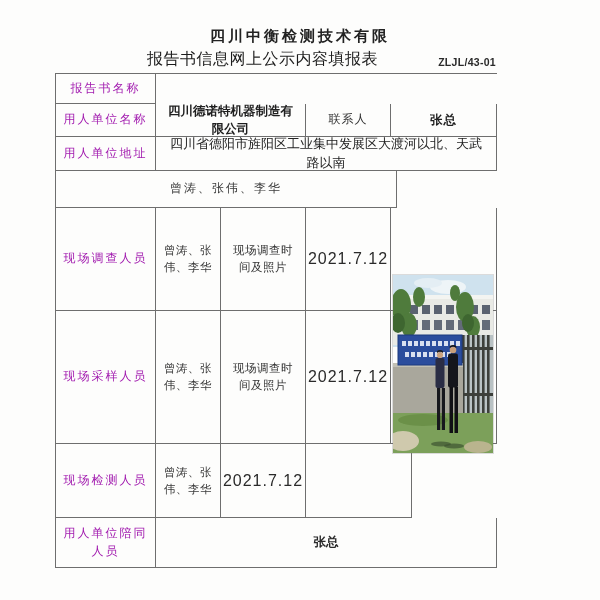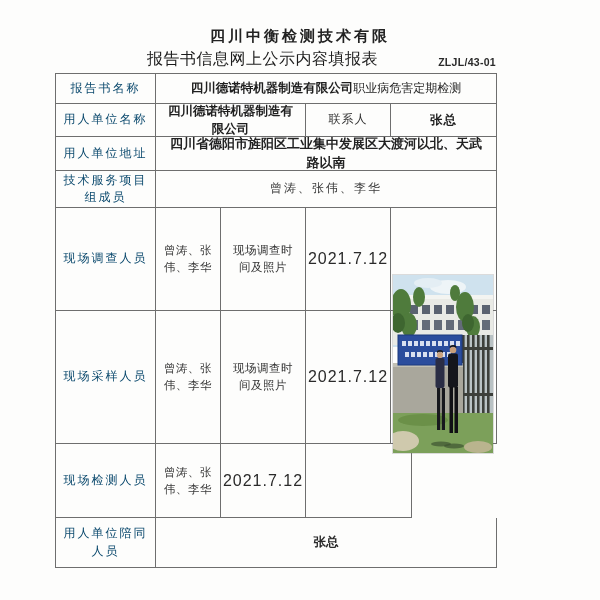--- a/index.html
+++ b/index.html
@@ -31,30 +31,30 @@
     border-top:1px solid #6e6e6e;border-left:1px solid #6e6e6e;
     background:#fdfdfc;
   }
   .trow{display:flex;width:441px;}
   .cell{
     box-sizing:border-box;
     border-right:1px solid #6e6e6e;border-bottom:1px solid #6e6e6e;
     display:flex;align-items:center;justify-content:center;
     text-align:center;line-height:1.45;
   }
-  .lab{width:100px;font-size:12px;letter-spacing:2px;color:#0c4a6e;padding:0 4px;}
+  .lab{width:100px;font-size:12px;letter-spacing:2px;color:#a21caf;padding:0 4px;}
   .val-merged{width:341px;}
   .h30{height:30px}.h33{height:33px}.h34{height:34px}.h37{height:37px}
   .h103{height:103px}.h133{height:133px}.h74{height:74px}.h50{height:50px}
   .report-val{font-size:12px;padding:0 6px;}
   .report-val .b{font-size:12.5px;font-weight:bold;}
   .company-cell{width:150px;font-size:12.5px;font-weight:bold;padding:0 6px;}
   .contact-cell{width:85px;font-size:12px;letter-spacing:1px;color:#333;}
   .contact-val{width:106px;font-size:12.5px;font-weight:bold;letter-spacing:1px;}
-  .addr-cell{width:341px;font-size:13px;font-weight:bold;padding:0 13px;color:#222;}
+  .addr-cell{width:341px;font-size:13px;font-weight:normal;padding:0 13px;color:#222;}
   .members-cell{width:341px;font-size:12px;letter-spacing:2px;color:#3a3a3a;}
   .staff-cell{width:65px;font-size:11.5px;letter-spacing:0.5px;color:#3a3a3a;padding:0 5px;}
   .time-cell{width:85px;font-size:11.5px;letter-spacing:0.5px;color:#333;padding:0 9px;}
   .date-cell{width:85px;font-size:16px;letter-spacing:1px;color:#2a2a2a;}
   .photo-cell{width:106px;}
   .escort-val{width:341px;font-size:12.5px;font-weight:bold;color:#2a2a2a;}
 
   
   .site-photo{
     position:absolute;left:393px;top:275px;width:100px;height:178px;
@@ -68,39 +68,35 @@
 <div class="page">
 
   <div class="title1">四川中衡检测技术有限</div>
   <div class="title2">报告书信息网上公示内容填报表</div>
   <div class="doc-code">ZLJL/43-01</div>
 
   <div class="form-table">
 
     <div class="trow">
       <div class="cell lab h30">报告书名称</div>
-      <div class="cell val-merged report-val h30">
-        <span><span class="b">四川德诺特机器制造有限公司</span><span>职业病危害定期检测</span></span>
-      </div>
     </div>
 
     <div class="trow">
       <div class="cell lab h33">用人单位名称</div>
       <div class="cell company-cell h33">四川德诺特机器制造有限公司</div>
       <div class="cell contact-cell h33">联系人</div>
       <div class="cell contact-val h33">张总</div>
     </div>
 
     <div class="trow">
       <div class="cell lab h34">用人单位地址</div>
       <div class="cell addr-cell h34">四川省德阳市旌阳区工业集中发展区大渡河以北、天武路以南</div>
     </div>
 
     <div class="trow">
-      <div class="cell lab h37">技术服务项目组成员</div>
       <div class="cell members-cell h37">曾涛、张伟、李华</div>
     </div>
 
     <div class="trow">
       <div class="cell lab h103">现场调查人员</div>
       <div class="cell staff-cell h103">曾涛、张伟、李华</div>
       <div class="cell time-cell h103">现场调查时间及照片</div>
       <div class="cell date-cell h103">2021.7.12</div>
       <div class="cell photo-cell h103"></div>
     </div>

